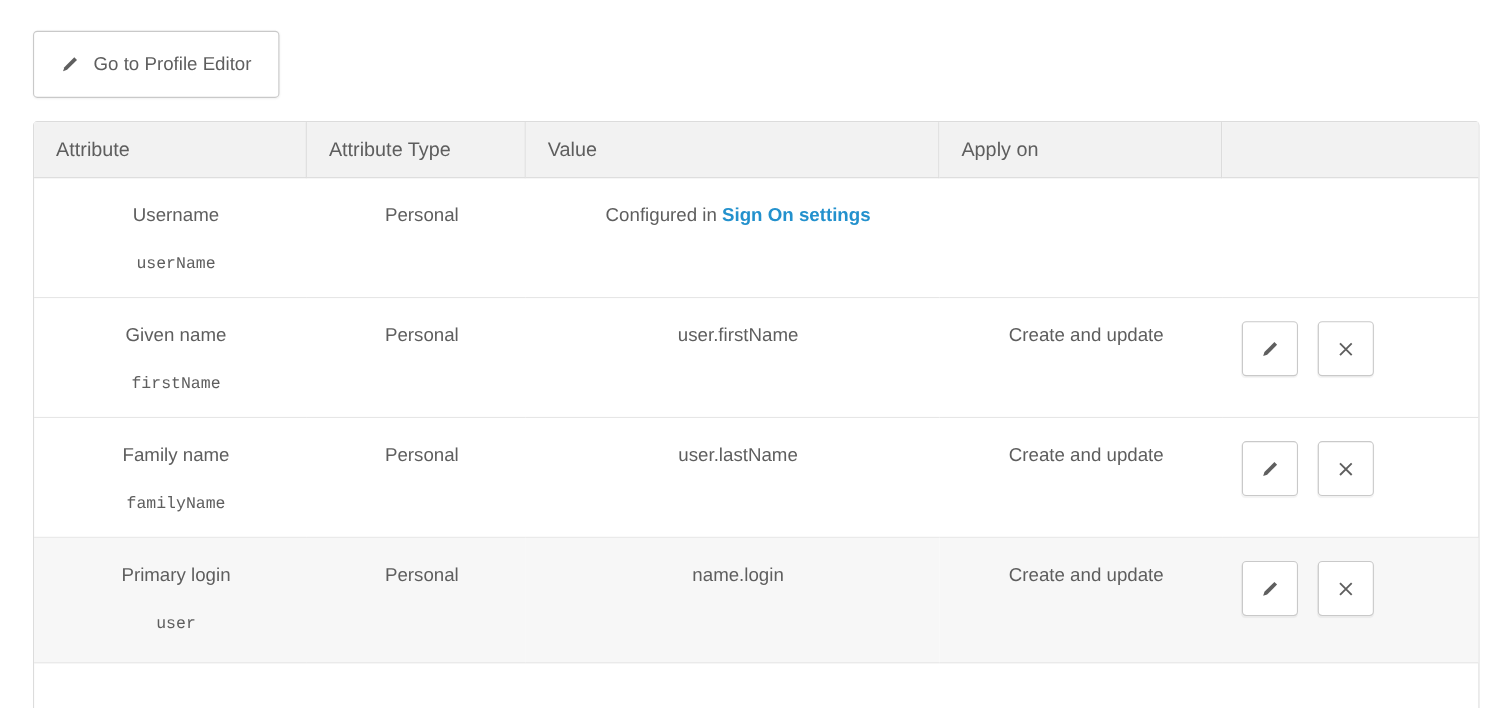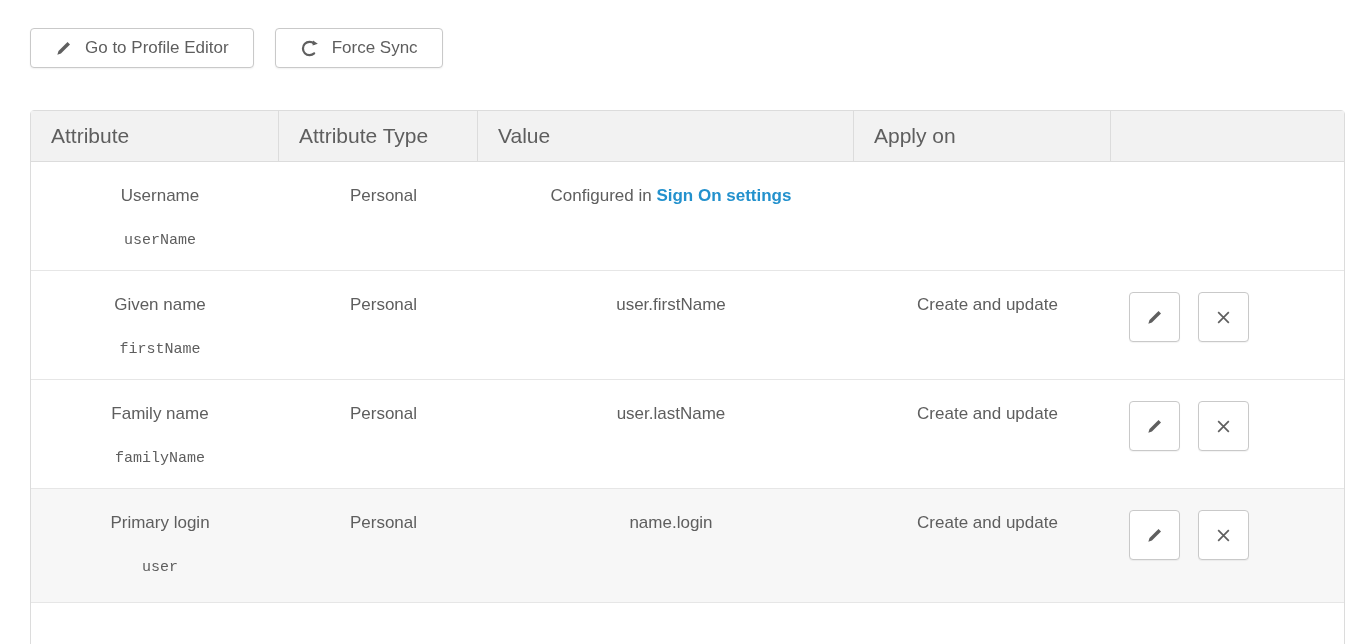--- a/index.html
+++ b/index.html
@@ -31,21 +31,21 @@
     position:absolute;
     top:28px;
     left:30px;
     display:flex;
     gap:21px;
   }
   .toolbar-btn{
     display:inline-flex;
     align-items:center;
     gap:13px;
-    height:40px;
+    height:61px;
     padding:0 24px;
     background:#fff;
     border:1px solid var(--btn_border);
     border-radius:4px;
     font-family:inherit;
     font-size:17px;
     color:var(--text);
     box-shadow:0 1px 2px rgba(0,0,0,0.06);
     cursor:pointer;
     white-space:nowrap;
@@ -66,21 +66,21 @@
     border-collapse:separate;
     border-spacing:0;
     table-layout:fixed;
   }
   th{
     height:51px;
     background:var(--header_bg);
     border-bottom:1px solid var(--border);
     border-right:1px solid var(--border);
     font-weight:normal;
-    font-size:21px;
+    font-size:18px;
     color:var(--text);
     text-align:left;
     padding:0 0 0 20px;
     vertical-align:middle;
   }
   th:last-child{border-right:none;}
   td{
     vertical-align:top;
     padding:24px 10px 0 20px;
     font-size:17px;
@@ -126,27 +126,20 @@
 <body>
 
 <div class="screen">
 
   <div class="toolbar">
     <button class="toolbar-btn">
       <svg width="17" height="17" viewBox="0 0 16 16">
         <path d="M11.8 1.9 L14.1 4.2 L5.6 12.7 L2.2 13.8 L3.3 10.4 Z" fill="#5f5f5f"></path>
       </svg>
       <span>Go to Profile Editor</span>
-    </button>
-    <button class="toolbar-btn">
-      <svg width="19" height="19" viewBox="0 0 18 18">
-        <path d="M13.4 4.4 A6.3 6.3 0 1 0 13.4 13.6" fill="none" stroke="#5f5f5f" stroke-width="2.1" stroke-linecap="round"></path>
-        <path d="M12.3 1.5 L16.9 4.6 L11.9 6.1 Z" fill="#5f5f5f"></path>
-      </svg>
-      <span>Force Sync</span>
     </button>
   </div>
 
   <div class="table-wrap">
     <table>
       <colgroup>
         <col style="width:248px">
         <col style="width:199px">
         <col style="width:376px">
         <col style="width:257px">

